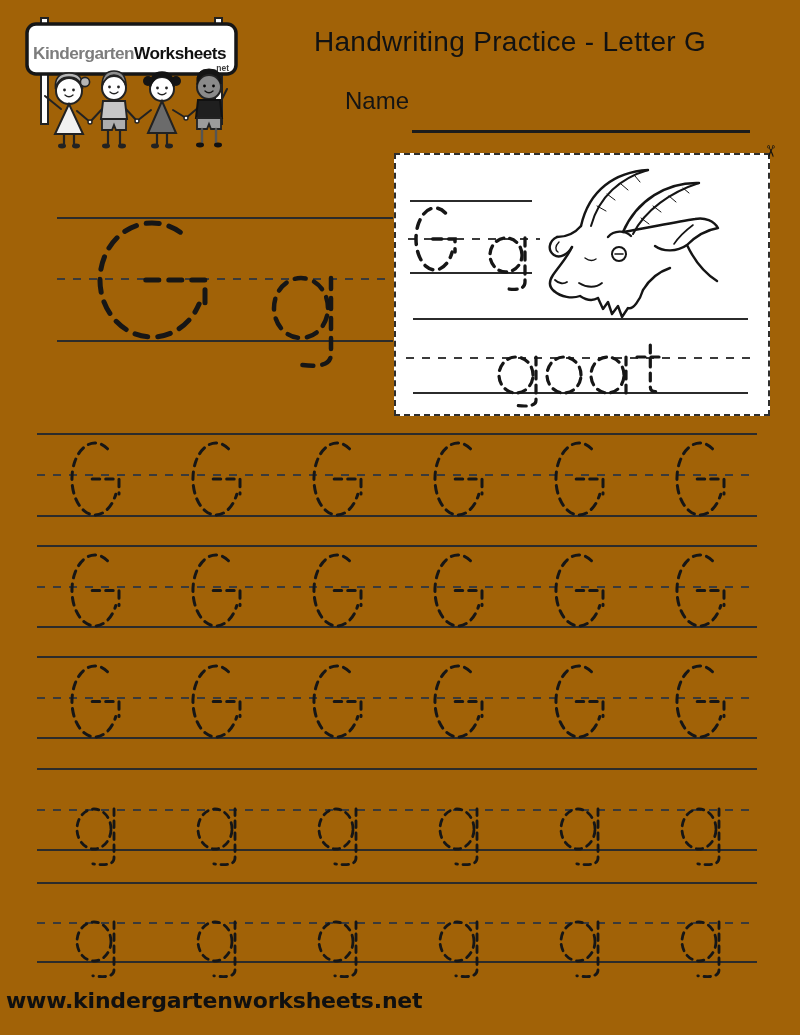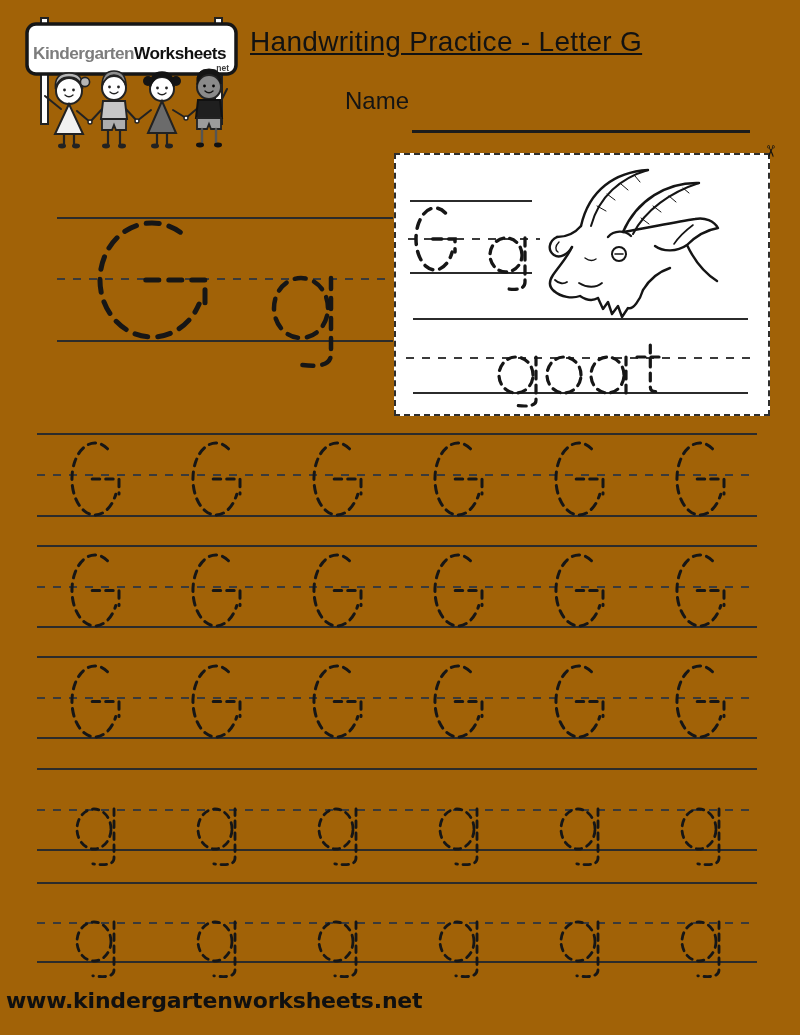--- a/index.html
+++ b/index.html
@@ -2,22 +2,22 @@
 <html><head>
 <meta charset="utf-8">
 <style>
   html,body{margin:0;padding:0;background:#fff;}
   .page{
     position:relative;width:800px;height:1035px;background:#a16207;
     font-family:"Liberation Sans",sans-serif;overflow:hidden;
   }
   .abs{position:absolute;}
   .title{
-    position:absolute;left:250px;top:26px;width:520px;text-align:left;
-    font-size:28px;font-weight:500;color:#121212;letter-spacing:.3px;text-decoration:underline;
+    position:absolute;left:250px;top:26px;width:520px;text-align:center;
+    font-size:28px;font-weight:500;color:#121212;letter-spacing:.3px;
   }
   .name-label{
     position:absolute;left:345px;top:87px;font-size:24px;color:#141414;
   }
   .name-line{
     position:absolute;left:412px;top:130px;width:338px;height:3px;background:#1c1c1c;
   }
   .sline{position:absolute;height:2px;background:#2b2b2b;}
   .dline{
     position:absolute;height:2px;

